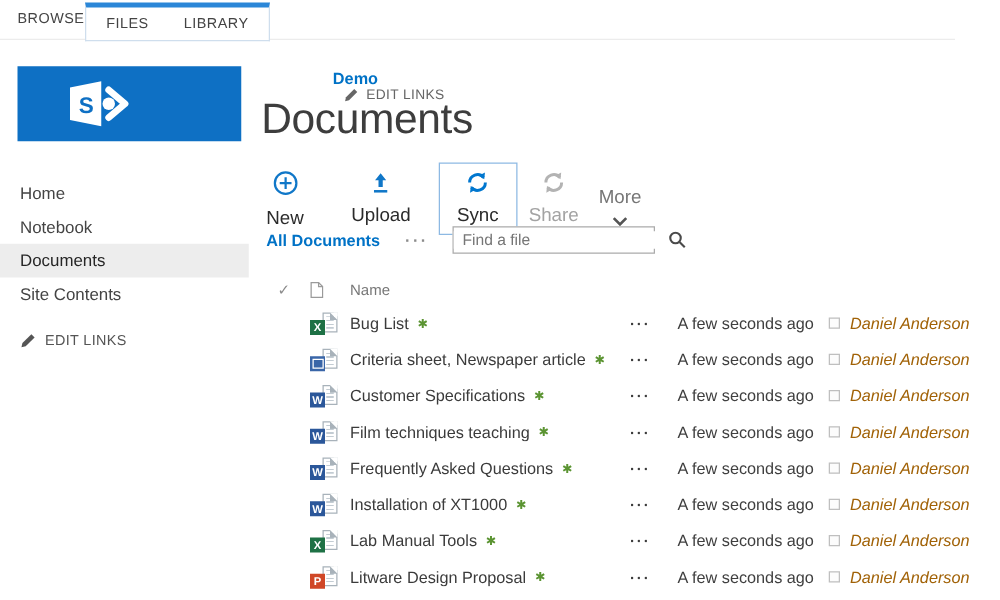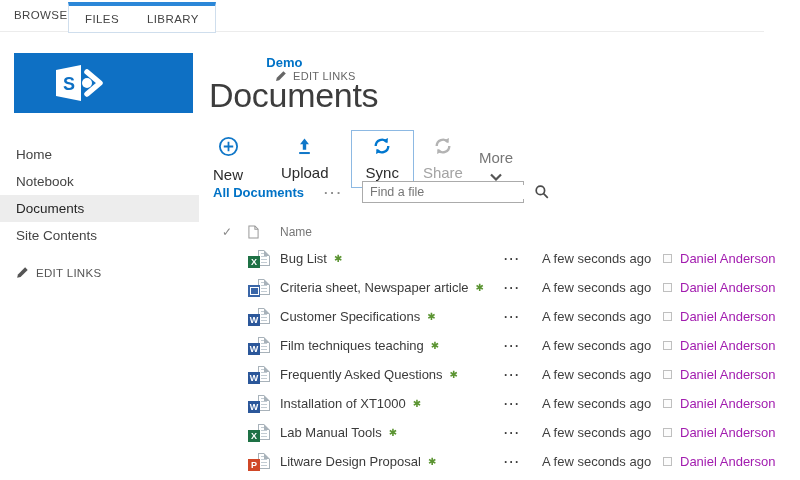--- a/index.html
+++ b/index.html
@@ -77,21 +77,21 @@
   .tbody { position:absolute; left:211px; top:244px; width:585px; }
   .trow { height:29px; }
   .namecell { padding-left:7px; display:flex; align-items:center; overflow:hidden; white-space:nowrap; }
   .fname { font-size:13px; color:#3b3b3b; cursor:pointer; }
   .newbadge { font-size:10px; color:#5b9432; margin-left:7px; }
   .rowdots { padding-left:6px; font-size:12px; font-weight:bold; color:#3c3c3c;
              letter-spacing:1.5px; cursor:pointer; }
   .modcell { padding-left:9px; font-size:13px; color:#3f3f3f; white-space:nowrap; }
   .bycell { padding-left:10px; display:flex; align-items:center; gap:8px; white-space:nowrap; }
   .presence { width:9px; height:9px; border:1px solid #bfbfbf; background:#fcfcfc; }
-  .byname { font-size:13px; color:#a21caf; cursor:pointer; }
+  .byname { font-size:13px; color:#a16207; cursor:pointer;font-style:italic; }
 
   
   .file-icon { position:relative; width:24px; height:18px; margin-left:7px; display:block; }
   .file-icon .page { position:absolute; right:2px; top:0; width:12px; height:16px;
                      background:#fff; border:1px solid #a8b2ba;
                      background-image:repeating-linear-gradient(#fff 0 2px,#c3ccd3 2px 3px);
                      background-clip:content-box; padding:2px; }
   .file-icon .page::after { content:""; position:absolute; top:-1px; right:-1px;
                      border:3px solid #fff; border-left-color:#a8b2ba; border-bottom-color:#a8b2ba; }
   .file-icon .app { position:absolute; left:0; bottom:0; width:12px; height:12px;

